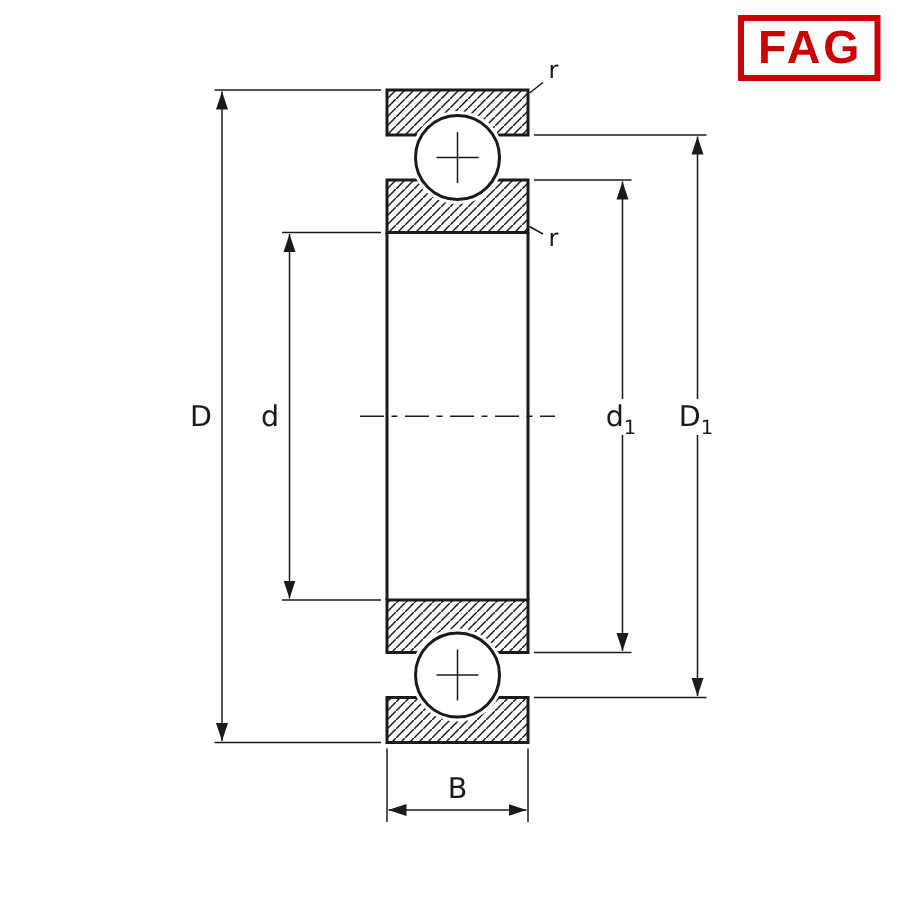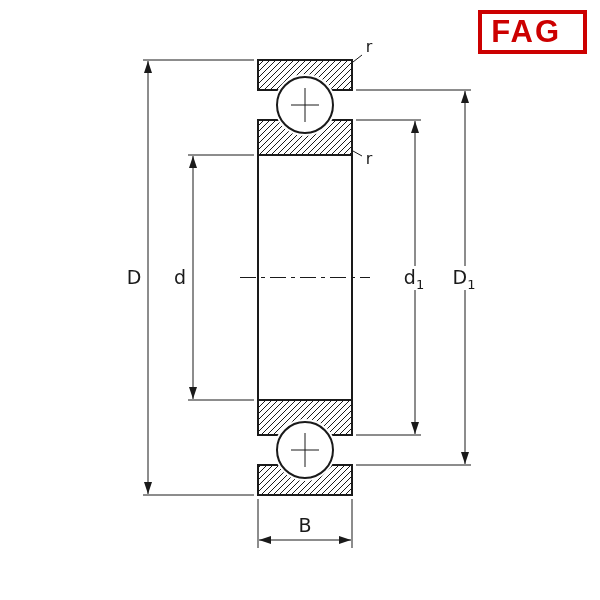--- a/index.html
+++ b/index.html
@@ -6,21 +6,21 @@
   .stage{
     position:relative;width:600px;height:600px;background:#fff;overflow:hidden;
     font-family:"DejaVu Sans",sans-serif;
   }
   .logo{
     position:absolute;top:10px;right:13px;
     border:4px solid var(--red,#cc0000);
     color:var(--red,#cc0000);
     font-family:"Liberation Sans",sans-serif;
     font-weight:bold;font-size:31px;line-height:1;
-    padding:2px 22px 3px 9px;letter-spacing:2px;
+    padding:2px 8px 3px 9px;letter-spacing:2px;
     background:#fff;
     margin-left:40px;
   }
   svg{position:absolute;left:0;top:0;}
   svg text{font-family:"DejaVu Sans",sans-serif;fill:var(--ink,#1a1a1a);font-size:19px;}
   .sub{font-size:13px;}
   .rlabel{font-size:16px;}
   .ring{fill:url(#hatch);stroke:var(--ink,#1a1a1a);stroke-width:2;}
   .ol{stroke:var(--ink,#1a1a1a);stroke-width:2;fill:none;}
   .thin{stroke:var(--ink,#1a1a1a);stroke-width:1;fill:none;}

